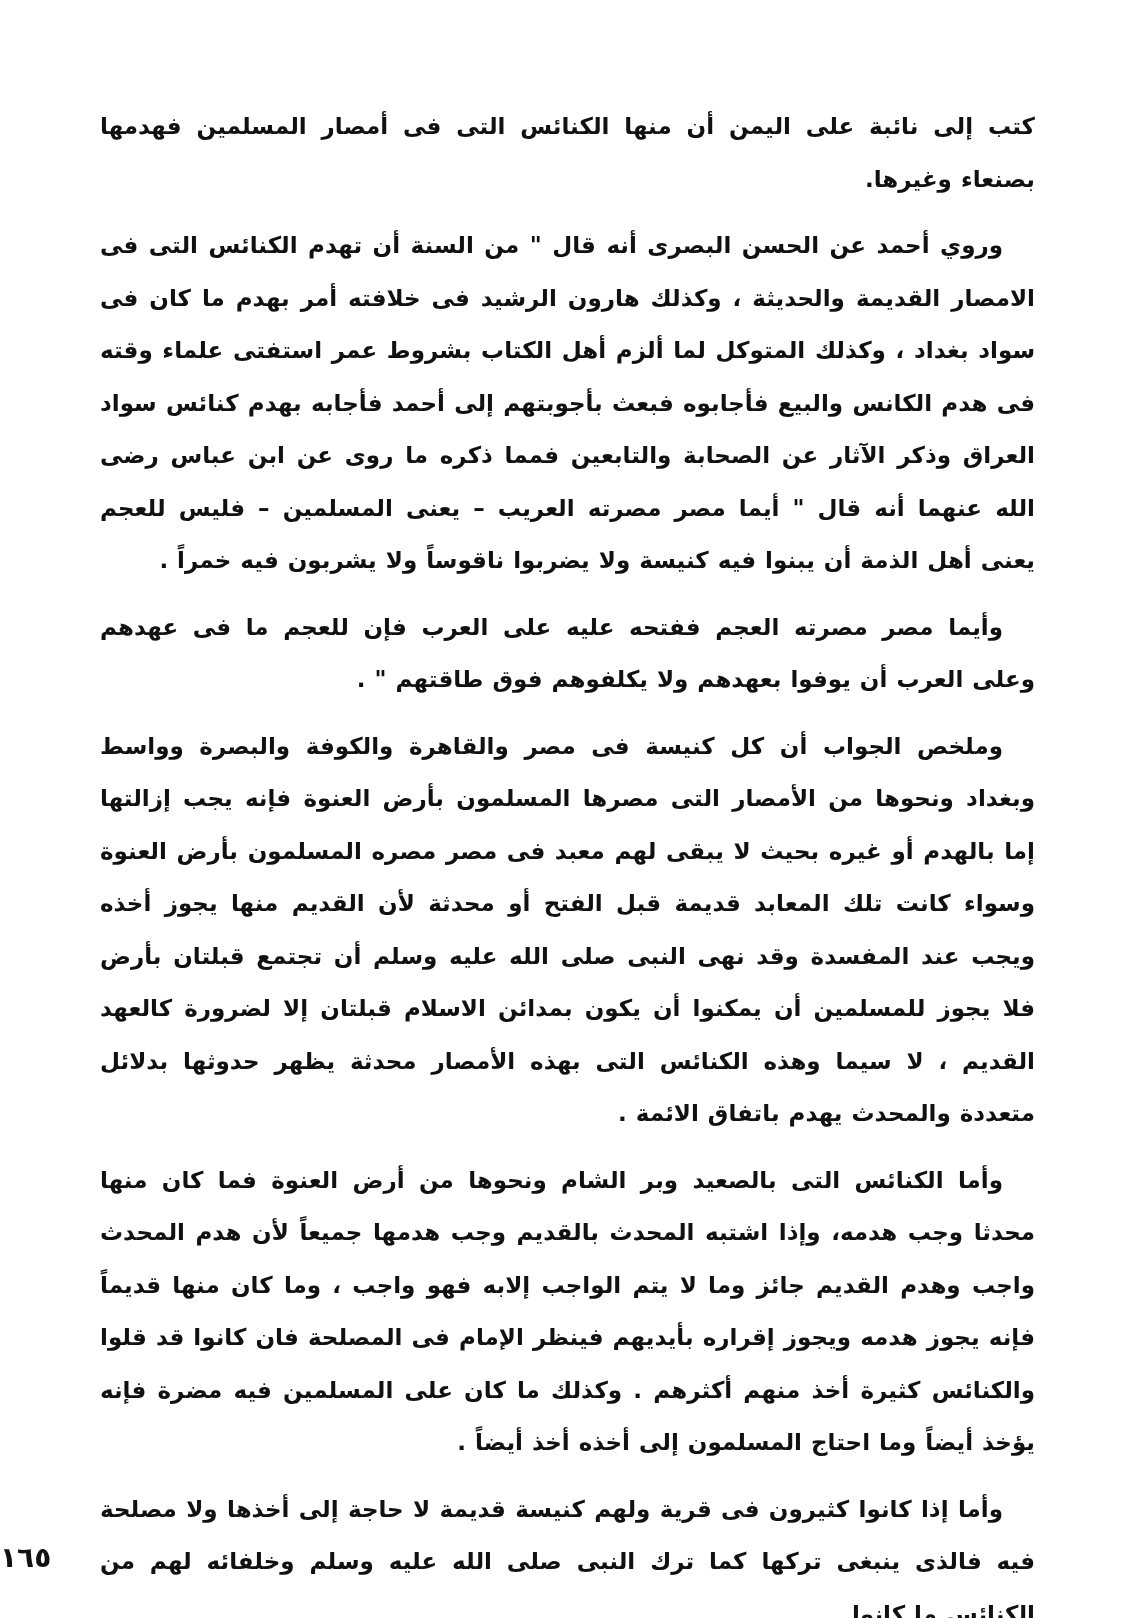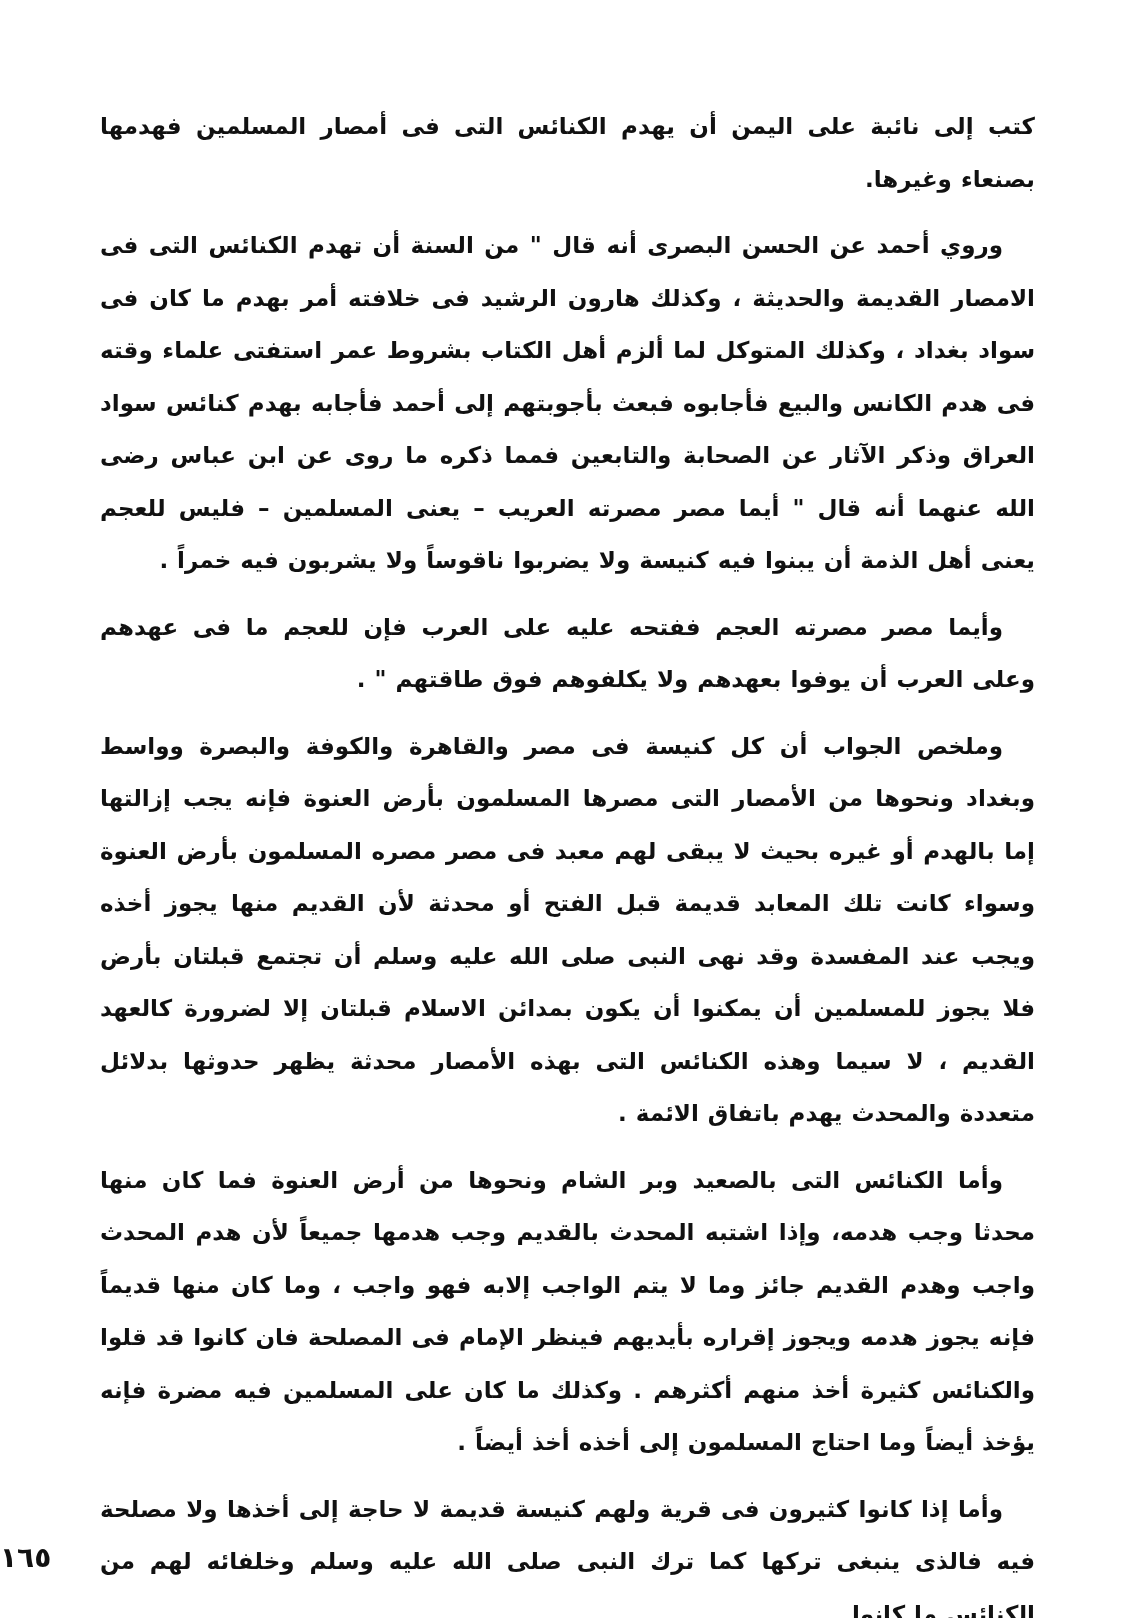--- a/index.html
+++ b/index.html
@@ -43,21 +43,21 @@
       text-align: left;
       font-size: 28px;
       font-weight: bold;
       direction: rtl;
     }
   </style>
 </head>
 <body>
 
 <div class="page">
-  <p class="para no-indent">كتب إلى نائبة على اليمن أن يهدم الكنائس التى فى أمصار المسلمين فهدمها بصنعاء وغيرها.</p>
+  <p class="para no-indent">كتب إلى نائبة على اليمن أن منها الكنائس التى فى أمصار المسلمين فهدمها بصنعاء وغيرها.</p>
   <p class="para">وروي أحمد عن الحسن البصرى أنه قال " من السنة أن تهدم الكنائس التى فى الامصار القديمة والحديثة ، وكذلك هارون الرشيد فى خلافته أمر بهدم ما كان فى سواد بغداد ، وكذلك المتوكل لما ألزم أهل الكتاب بشروط عمر استفتى علماء وقته فى هدم الكانس والبيع فأجابوه فبعث بأجوبتهم إلى أحمد فأجابه بهدم كنائس سواد العراق وذكر الآثار عن الصحابة والتابعين فمما ذكره ما روى عن ابن عباس رضى الله عنهما أنه قال " أيما مصر مصرته العريب – يعنى المسلمين – فليس للعجم يعنى أهل الذمة أن يبنوا فيه كنيسة ولا يضربوا ناقوساً ولا يشربون فيه خمراً .</p>
   <p class="para">وأيما مصر مصرته العجم ففتحه عليه على العرب فإن للعجم ما فى عهدهم وعلى العرب أن يوفوا بعهدهم ولا يكلفوهم فوق طاقتهم " .</p>
   <p class="para">وملخص الجواب أن كل كنيسة فى مصر والقاهرة والكوفة والبصرة وواسط وبغداد ونحوها من الأمصار التى مصرها المسلمون بأرض العنوة فإنه يجب إزالتها إما بالهدم أو غيره بحيث لا يبقى لهم معبد فى مصر مصره المسلمون بأرض العنوة وسواء كانت تلك المعابد قديمة قبل الفتح أو محدثة لأن القديم منها يجوز أخذه ويجب عند المفسدة وقد نهى النبى صلى الله عليه وسلم أن تجتمع قبلتان بأرض فلا يجوز للمسلمين أن يمكنوا أن يكون بمدائن الاسلام قبلتان إلا لضرورة كالعهد القديم ، لا سيما وهذه الكنائس التى بهذه الأمصار محدثة يظهر حدوثها بدلائل متعددة والمحدث يهدم باتفاق الائمة .</p>
   <p class="para">وأما الكنائس التى بالصعيد وبر الشام ونحوها من أرض العنوة فما كان منها محدثا وجب هدمه، وإذا اشتبه المحدث بالقديم وجب هدمها جميعاً لأن هدم المحدث واجب وهدم القديم جائز وما لا يتم الواجب إلابه فهو واجب ، وما كان منها قديماً فإنه يجوز هدمه ويجوز إقراره بأيديهم فينظر الإمام فى المصلحة فان كانوا قد قلوا والكنائس كثيرة أخذ منهم أكثرهم . وكذلك ما كان على المسلمين فيه مضرة فإنه يؤخذ أيضاً وما احتاج المسلمون إلى أخذه أخذ أيضاً .</p>
   <p class="para">وأما إذا كانوا كثيرون فى قرية ولهم كنيسة قديمة لا حاجة إلى أخذها ولا مصلحة فيه فالذى ينبغى تركها كما ترك النبى صلى الله عليه وسلم وخلفائه لهم من الكنائس ما كانوا</p>
 </div>
 
 <div class="page-number">١٦٥</div>
 
 </body></html>

